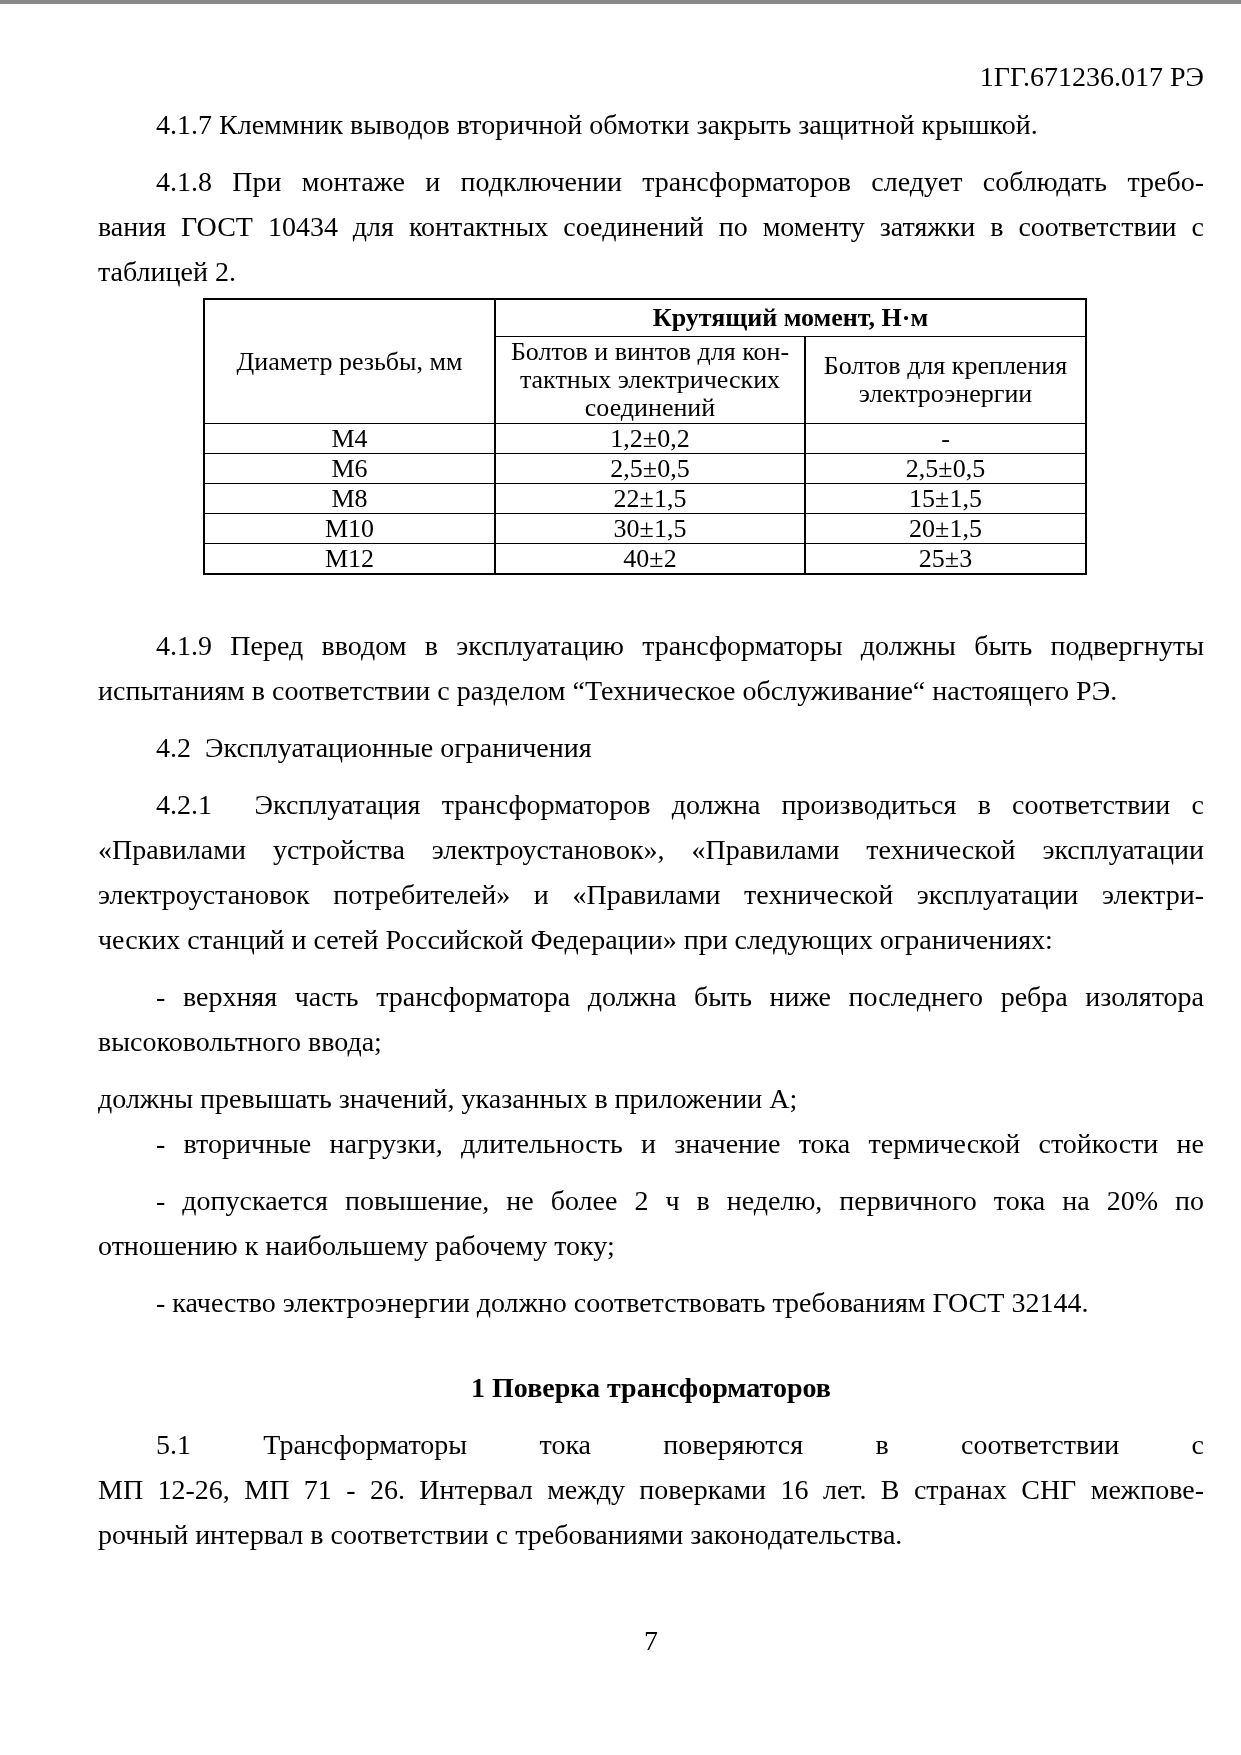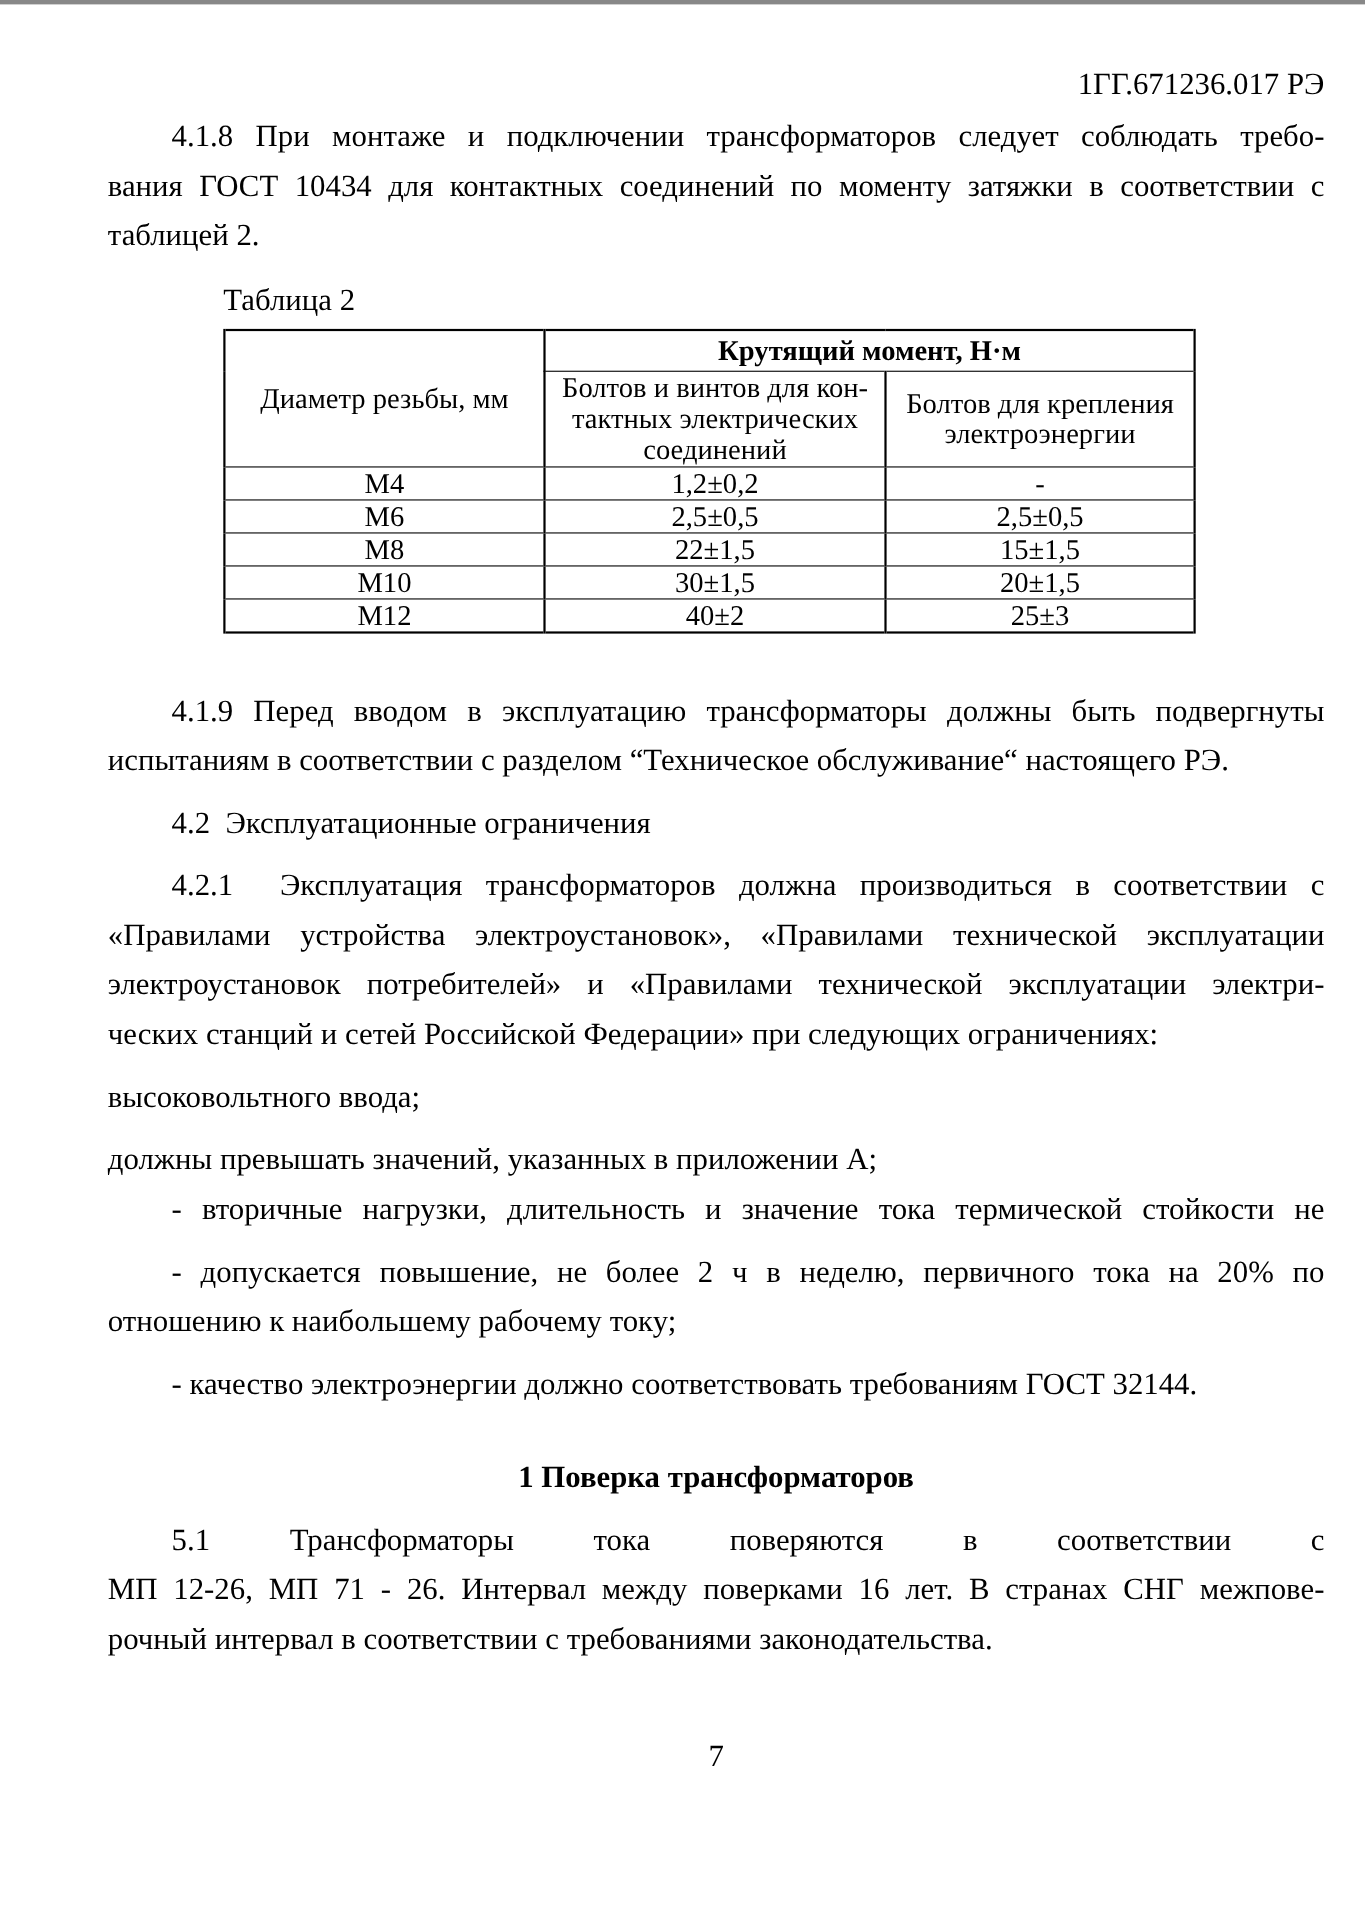--- a/index.html
+++ b/index.html
@@ -69,26 +69,28 @@
     text-align: center;
   }
 </style>
 </head>
 <body>
 
 <div class="page" data-name="document-page">
   <div class="doc-code" data-name="document-code">1ГГ.671236.017 РЭ</div>
 
   <div id="blocks" data-name="document-content">
+      <div class="para" data-name="para-4-1-7">
+        <div class="line first last" data-name="para-4-1-7-line-1">4.1.7 Клеммник выводов вторичной обмотки закрыть защитной крышкой.</div>
+      </div>
       <div class="para" data-name="para-4-1-8">
         <div class="line first just" data-name="para-4-1-8-line-1">4.1.8 При монтаже и подключении трансформаторов следует соблюдать требо-</div>
         <div class="line just" data-name="para-4-1-8-line-2">вания ГОСТ 10434 для контактных соединений по моменту затяжки в соответствии с</div>
         <div class="line last" data-name="para-4-1-8-line-3">таблицей 2.</div>
       </div>
-      <div class="table-label" data-name="table-2-label">Таблица 2</div>
       <table class="t2" data-name="torque-table">
         <colgroup>
           <col style="width: 291px;">
           <col style="width: 310px;">
           <col style="width: 281px;">
         </colgroup>
         <tbody>
           <tr>
             <td class="hcell col1h" data-name="col-header-thread-diameter" rowspan="2">Диаметр резьбы, мм</td>
             <td class="hcell spanh" data-name="col-header-torque" colspan="2">Крутящий момент, Н·м</td>
@@ -138,20 +140,21 @@
       <div class="para" data-name="para-4-2">
         <div class="line first last" data-name="para-4-2-line-1">4.2  Эксплуатационные ограничения</div>
       </div>
       <div class="para" data-name="para-4-2-1">
         <div class="line first just" data-name="para-4-2-1-line-1">4.2.1  Эксплуатация трансформаторов должна производиться в соответствии с</div>
         <div class="line just" data-name="para-4-2-1-line-2">«Правилами устройства электроустановок», «Правилами технической эксплуатации</div>
         <div class="line just" data-name="para-4-2-1-line-3">электроустановок потребителей» и «Правилами технической эксплуатации электри-</div>
         <div class="line last" data-name="para-4-2-1-line-4">ческих станций и сетей Российской Федерации» при следующих ограничениях:</div>
       </div>
       <div class="para" data-name="para-limit-1">
+        <div class="line first just" data-name="para-limit-1-line-1">- верхняя часть трансформатора должна быть ниже последнего ребра изолятора</div>
         <div class="line last" data-name="para-limit-1-line-2">высоковольтного ввода;</div>
       </div>
       <div class="para" data-name="para-limit-2">
         <div class="line last" data-name="para-limit-2-line-2">должны превышать значений, указанных в приложении А;</div>
         <div class="line first just" data-name="para-limit-2-line-1">- вторичные нагрузки, длительность и значение тока термической стойкости не</div>
       </div>
       <div class="para" data-name="para-limit-3">
         <div class="line first just" data-name="para-limit-3-line-1">- допускается повышение, не более 2 ч в неделю, первичного тока на 20% по</div>
         <div class="line last" data-name="para-limit-3-line-2">отношению к наибольшему рабочему току;</div>
       </div>

